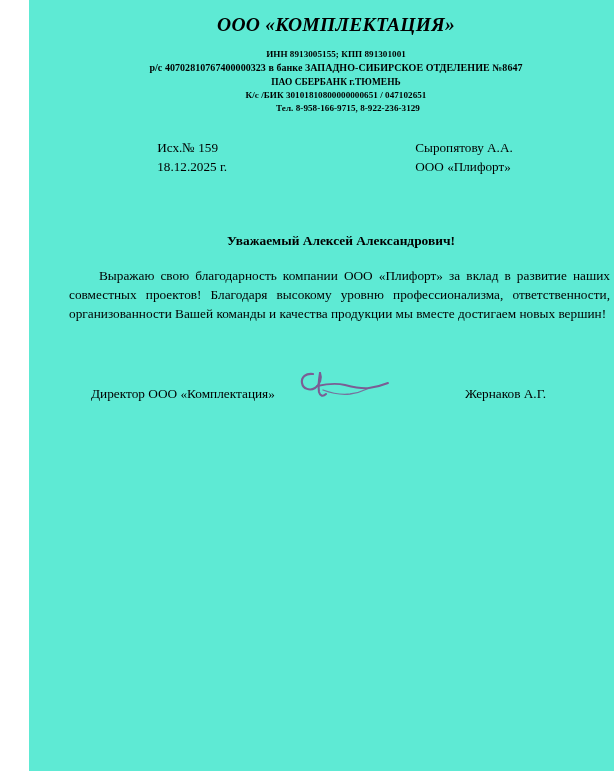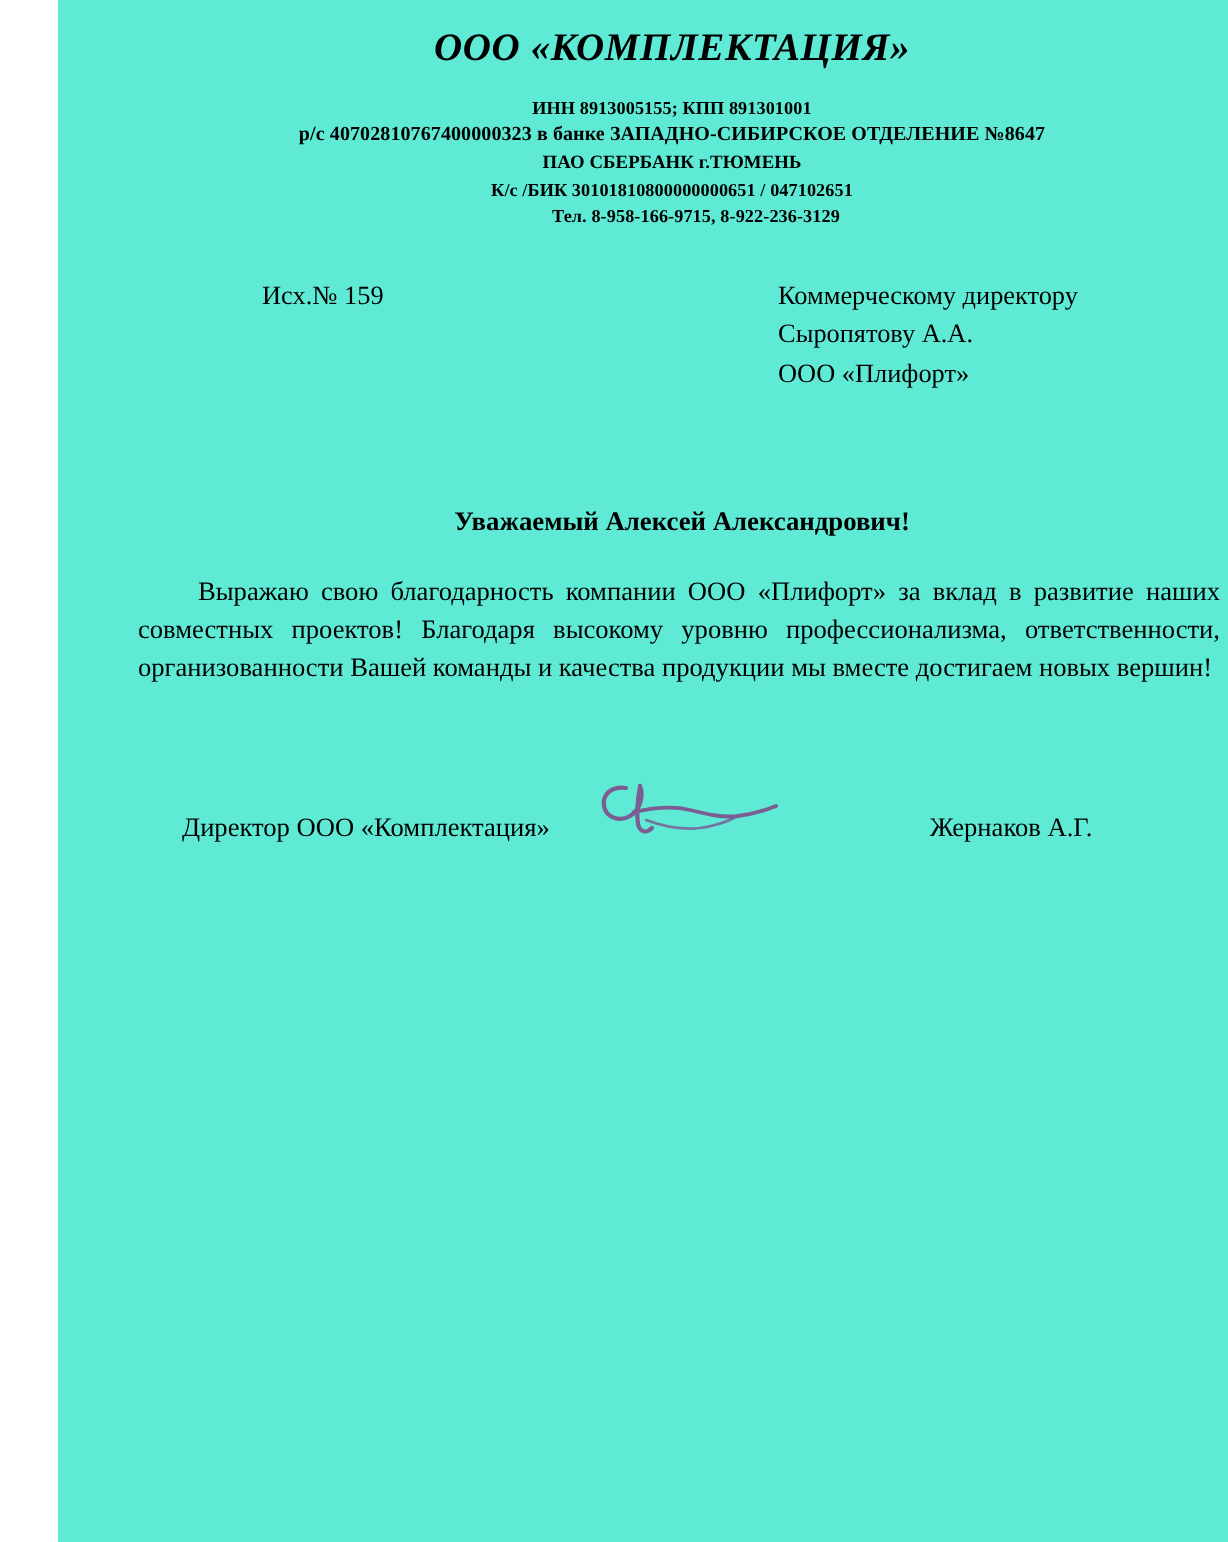--- a/index.html
+++ b/index.html
@@ -136,23 +136,23 @@
       <div class="details-line-3">р/с 40702810767400000323 в банке ЗАПАДНО-СИБИРСКОЕ ОТДЕЛЕНИЕ №8647</div>
       <div class="details-line-4">ПАО СБЕРБАНК г.ТЮМЕНЬ</div>
       <div class="details-line-5">К/с /БИК  30101810800000000651 / 047102651</div>
       <div class="details-line-6">Тел. 8-958-166-9715, 8-922-236-3129</div>
     </div>
   </div>
 
   <div class="meta-row">
     <div class="ref-block">
       <div>Исх.№ 159</div>
+      <div>18.12.2025 г.</div>
     </div>
     <div class="recipient-block">
-      <div>Коммерческому директору</div>
       <div>Сыропятову А.А.</div>
       <div>ООО «Плифорт»</div>
     </div>
   </div>
 
   <div class="salutation">Уважаемый Алексей Александрович!</div>
 
   <div class="body">
     <p>Выражаю свою благодарность компании ООО «Плифорт» за вклад в развитие наших совместных проектов! Благодаря высокому уровню профессионализма, ответственности, организованности Вашей команды и качества продукции мы вместе достигаем новых вершин!</p>
   </div>

